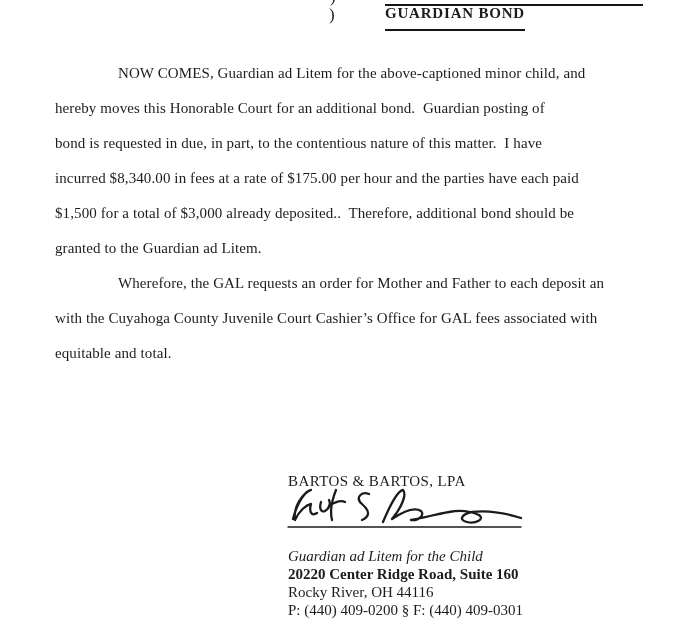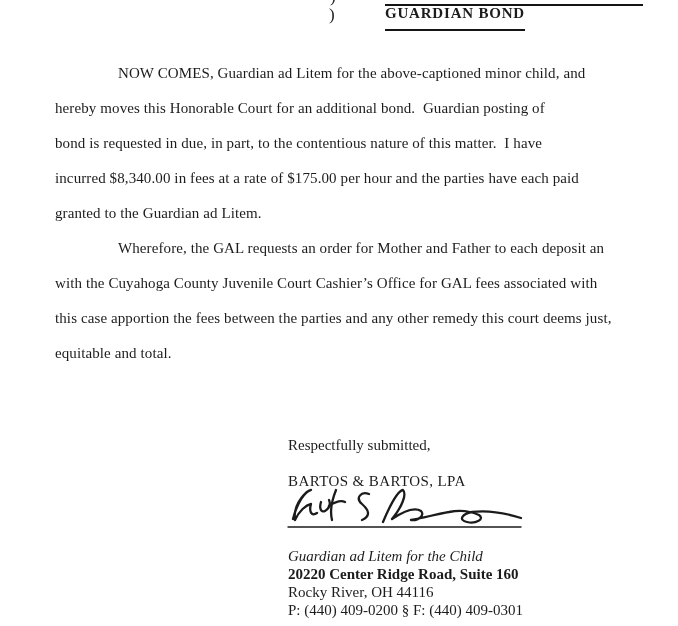--- a/index.html
+++ b/index.html
@@ -52,28 +52,27 @@
   <span class="paren paren-2">)</span>
 
   <div class="title-clipped">MOTION FOR ADDITIONAL</div>
   <div class="title">GUARDIAN BOND</div>
 
   <div class="body-text">
     <div class="line indent">NOW COMES, Guardian ad Litem for the above-captioned minor child, and</div>
     <div class="line">hereby moves this Honorable Court for an additional bond.  Guardian posting of</div>
     <div class="line">bond is requested in due, in part, to the contentious nature of this matter.  I have</div>
     <div class="line">incurred $8,340.00 in fees at a rate of $175.00 per hour and the parties have each paid</div>
+    <div class="line">$1,500 for a total of $3,000 already deposited..  Therefore, additional bond should be</div>
     <div class="line">granted to the Guardian ad Litem.</div>
     <div class="line indent">Wherefore, the GAL requests an order for Mother and Father to each deposit an</div>
     <div class="line">with the Cuyahoga County Juvenile Court Cashier’s Office for GAL fees associated with</div>
-    <div class="line">this case apportion the fees between the parties and any other remedy this court deems just,</div>
     <div class="line">equitable and total.</div>
   </div>
 
-  <div class="closing-item respectfully">Respectfully submitted,</div>
   <div class="closing-item firm">BARTOS &amp; BARTOS, LPA</div>
 
   <div class="sig-wrap" aria-label="signature">
     <svg width="248" height="46" viewBox="0 0 248 46" xmlns="http://www.w3.org/2000/svg">
       <g fill="none" stroke="#1b1b1b" stroke-width="2.3" stroke-linecap="round" stroke-linejoin="round">
 
         <path d="M12,34 C16,18 24,6 30,5 C20,9 12,24 14,35 C18,26 25,20 30,19 C28,26 30,32 36,28"></path>
         <path d="M40,17 C38,23 40,28 44,26 C48,24 50,19 48,15"></path>
         <path d="M55,5 C51,15 49,27 51,35 M48,21 C54,17 60,15 64,17"></path>
 

